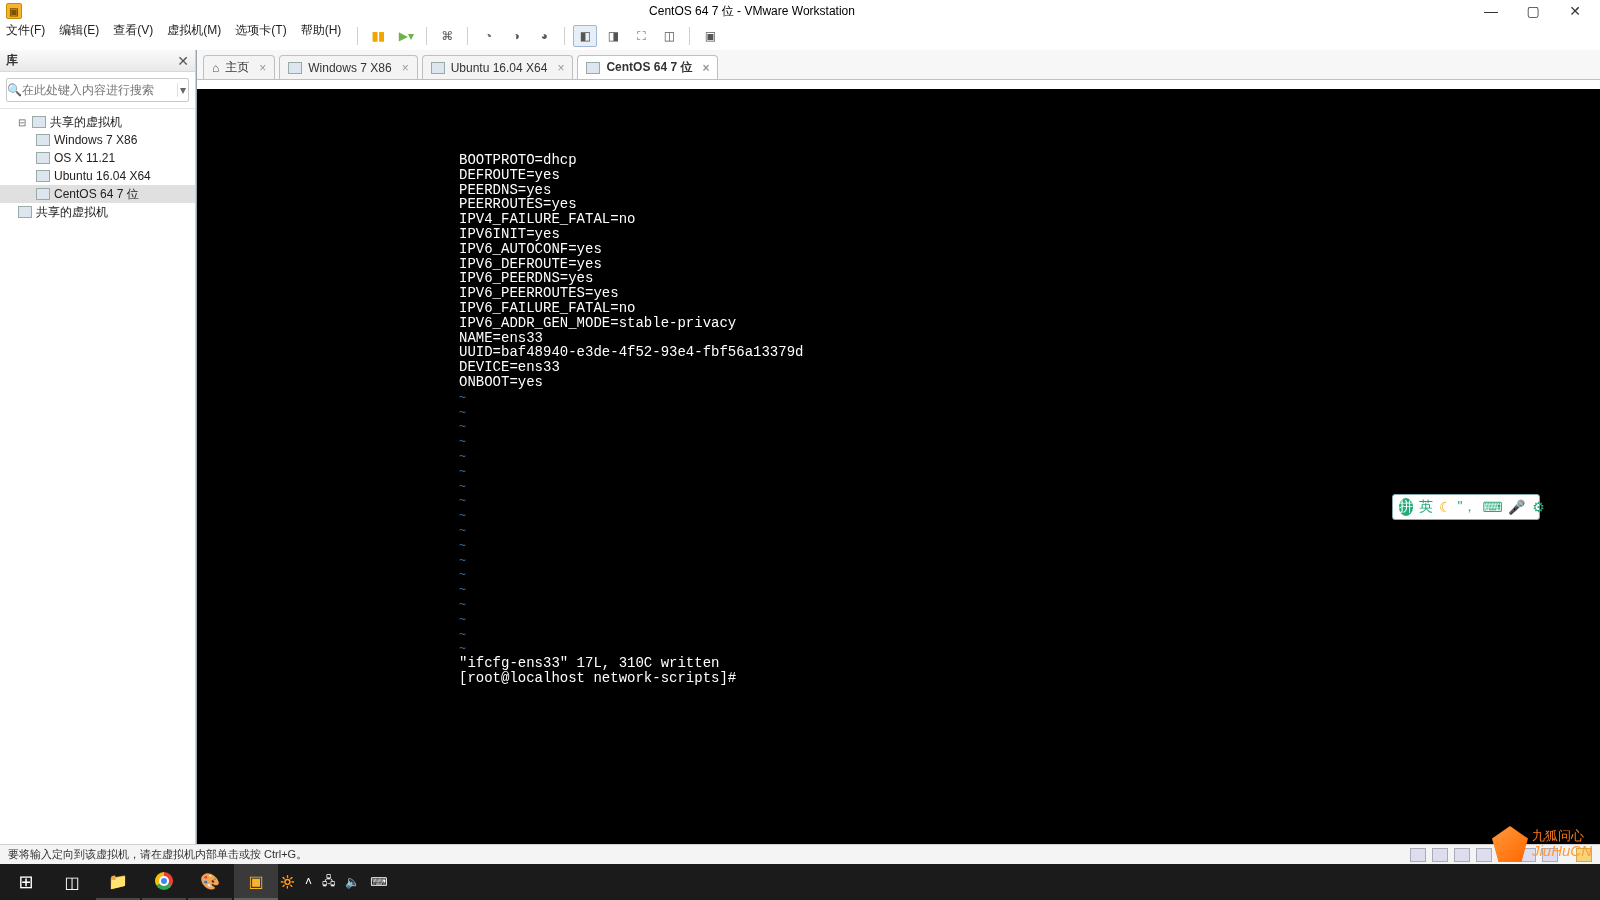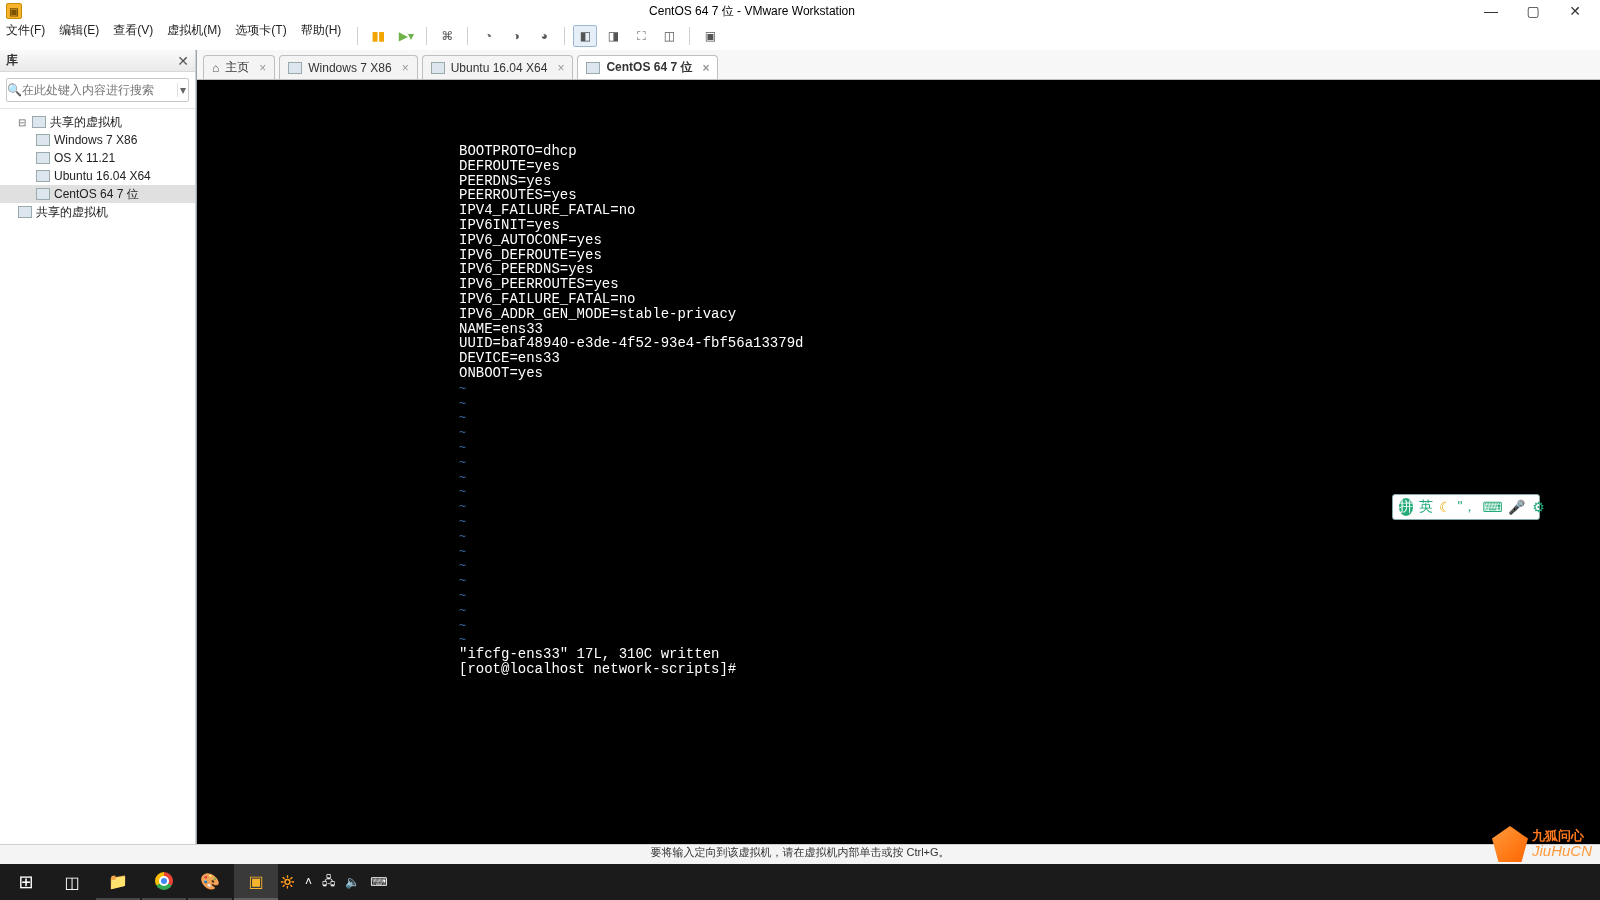--- a/index.html
+++ b/index.html
@@ -38,42 +38,42 @@
 .tree-row .ico{ width:14px; height:12px; display:inline-block; border:1px solid #9aa; background:#dde6ee; font-size:8px;}
 .tree-row.sel{ background:#e0e0e0; }
 
 .content { flex:1; display:flex; flex-direction:column; min-width:0; border-left:1px solid #9aa4ac; }
 .tabstrip { height:30px; display:flex; align-items:flex-end; padding: 4px 6px 0 6px; gap:4px; background:#f7f7f7; border-bottom:1px solid #bfbfbf; }
 .tab { height:24px; display:flex; align-items:center; padding:0 8px; gap:6px; border:1px solid #bfbfbf; border-bottom:none; border-radius:4px 4px 0 0; background:#f4f4f4; color:#333; }
 .tab.active{ background:#fff; font-weight:bold; }
 .tab .ico{ width:14px; height:12px; display:inline-block; }
 .tab .home-ico{ color:#555;}
 .tab .close{ color:#999; font-size:12px; margin-left:4px;}
-.terminal { flex:1; background:#000; color:#fff; font-family: "Consolas","Courier New",monospace; font-size:14px; line-height:14.8px; white-space:pre; overflow:hidden; padding-top: 64px; padding-left: 262px; position:relative;}
+.terminal { flex:1; background:#000; color:#fff; font-family: "Consolas","Courier New",monospace; font-size:14px; line-height:14.8px; white-space:pre; overflow:hidden; padding-top: 64px; padding-left: 262px; position:relative;margin-top:9px;}
 .terminal .tilde{ color:#3a6ea5; }
 
 .ime-bar { position:absolute; right:60px; top:494px; width:148px; height:26px; background:#fff; border:1px solid #8aa; border-radius:3px; display:flex; align-items:center; gap:6px; padding:0 6px; z-index:50;}
 .ime-bar span{ font-size:14px; }
 .ime-circle{ width:18px; height:18px; border-radius:50%; background:#2a7; color:#fff; font-size:11px; display:flex; align-items:center; justify-content:center;}
 
-.statusbar { height:20px; background:#f4f4f4; border-top:1px solid #d0d0d0; display:flex; align-items:center; padding:0 8px; gap:6px;flex-direction:column;}
+.statusbar { height:20px; background:#f4f4f4; border-top:1px solid #d0d0d0; display:flex; align-items:center; padding:0 8px; gap:6px;}
 .statusbar .text{ flex:1; color:#333; font-size:11px;}
 .statusbar .sicon{ width:16px; height:14px; background:#dde; border:1px solid #aab; font-size:8px; color:#557;}
 
 .windows-taskbar { height:36px; background:#1b1b1b; display:flex; align-items:center; padding:0 4px; gap:2px;}
 .tbtn{ width:44px; height:36px; display:flex; align-items:center; justify-content:center; font-size:16px; color:#fff;}
 .tbtn.active{ background:#3a3a3a; border-bottom:2px solid #76b9ed;}
 .tbtn.task{ border-bottom:2px solid rgba(255,255,255,0.2);}
 .win-logo{ color:#fff; font-size:18px;}
 .tb-spacer{ flex:1; display:flex; align-items:center; gap:6px; padding-left:260px;}
 .tray{ display:flex; align-items:center; gap:10px; color:#fff; font-size:14px; padding-right:10px;}
 .wd-band{ background:#2a2a2a; color:#aaa; font-size:11px; padding:2px 40px 2px 12px; border-left:2px solid #444;}
 .jiuhu{ position:absolute; right:4px; bottom:36px; width:104px; height:40px; display:flex; align-items:center; gap:4px; z-index:60;}
 .jiuhu .fox{ width:36px; height:36px; background:linear-gradient(135deg,#ff9a3c,#ff6600); clip-path: polygon(50% 0,100% 35%,82% 100%,18% 100%,0 35%); }
-.jiuhu .txt{ font-size:13px; color:#ff7a1a; font-weight:bold; line-height:12px;}
+.jiuhu .txt{ font-size:13px; color:#ff7a1a; font-weight:normal; line-height:12px;}
 .jiuhu .sub{ font-size:15px; color:#ff9a3c;font-style:italic;}
 </style>
 </head>
 <body>
 
 <div class="app">
 
   <div class="titlebar">
     <span class="app-icon">▣</span>
     <span class="title">CentOS 64 7 位 - VMware Workstation</span>

